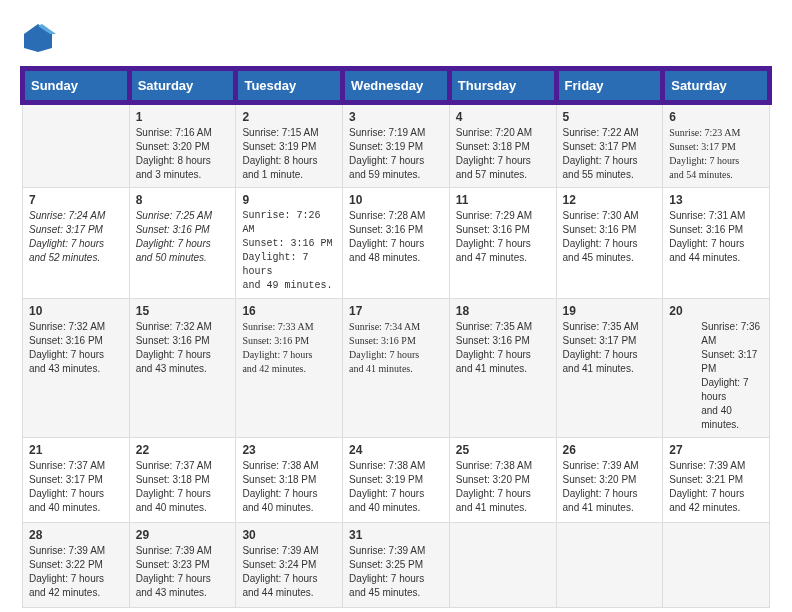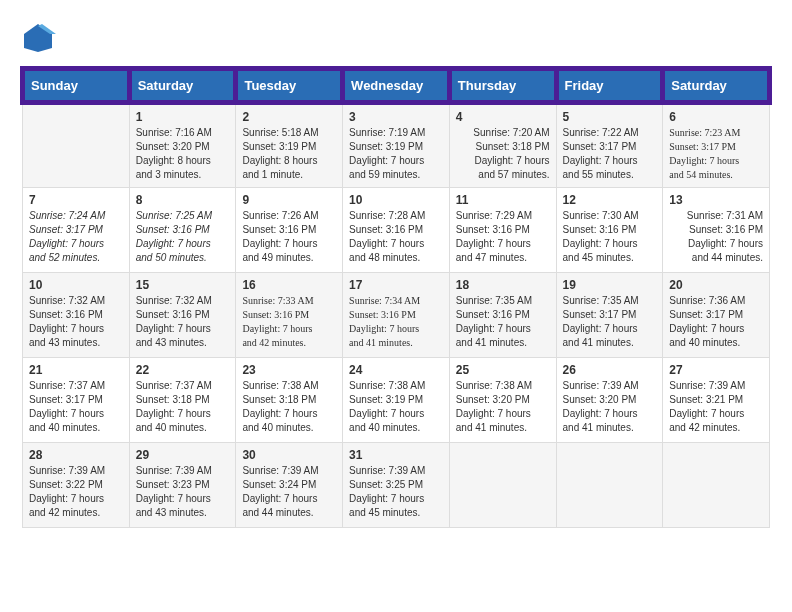--- a/index.html
+++ b/index.html
@@ -128,35 +128,35 @@
         <td></td>
         <td>
           <span class="day-number">1</span>
           <div class="day-info" style="white-space: pre-line;">Sunrise: 7:16 AM
 Sunset: 3:20 PM
 Daylight: 8 hours
 and 3 minutes.</div>
         </td>
         <td>
           <span class="day-number">2</span>
-          <div class="day-info" style="white-space: pre-line;">Sunrise: 5:18 AM
+          <div class="day-info" style="white-space: pre-line;">Sunrise: 7:15 AM
 Sunset: 3:19 PM
 Daylight: 8 hours
 and 1 minute.</div>
         </td>
         <td>
           <span class="day-number">3</span>
           <div class="day-info" style="white-space: pre-line;">Sunrise: 7:19 AM
 Sunset: 3:19 PM
 Daylight: 7 hours
 and 59 minutes.</div>
         </td>
         <td>
           <span class="day-number">4</span>
-          <div class="day-info" style="white-space: pre-line; text-align: right;">Sunrise: 7:20 AM
+          <div class="day-info" style="white-space: pre-line;">Sunrise: 7:20 AM
 Sunset: 3:18 PM
 Daylight: 7 hours
 and 57 minutes.</div>
         </td>
         <td>
           <span class="day-number">5</span>
           <div class="day-info" style="white-space: pre-line;">Sunrise: 7:22 AM
 Sunset: 3:17 PM
 Daylight: 7 hours
 and 55 minutes.</div>
@@ -179,21 +179,21 @@
         </td>
         <td>
           <span class="day-number">8</span>
           <div class="day-info" style="white-space: pre-line; font-style: italic;">Sunrise: 7:25 AM
 Sunset: 3:16 PM
 Daylight: 7 hours
 and 50 minutes.</div>
         </td>
         <td>
           <span class="day-number">9</span>
-          <div class="day-info" style="white-space: pre-line;">Sunrise: 7:26 AM
+          <div class="day-info" style="white-space: pre-line; font-family: Liberation Mono, monospace;">Sunrise: 7:26 AM
 Sunset: 3:16 PM
 Daylight: 7 hours
 and 49 minutes.</div>
         </td>
         <td>
           <span class="day-number">10</span>
           <div class="day-info" style="white-space: pre-line;">Sunrise: 7:28 AM
 Sunset: 3:16 PM
 Daylight: 7 hours
 and 48 minutes.</div>
@@ -207,21 +207,21 @@
         </td>
         <td>
           <span class="day-number">12</span>
           <div class="day-info" style="white-space: pre-line;">Sunrise: 7:30 AM
 Sunset: 3:16 PM
 Daylight: 7 hours
 and 45 minutes.</div>
         </td>
         <td>
           <span class="day-number">13</span>
-          <div class="day-info" style="white-space: pre-line; text-align: right;">Sunrise: 7:31 AM
+          <div class="day-info" style="white-space: pre-line;">Sunrise: 7:31 AM
 Sunset: 3:16 PM
 Daylight: 7 hours
 and 44 minutes.</div>
         </td>
       </tr>
       <tr>
         <td>
           <span class="day-number">10</span>
           <div class="day-info" style="white-space: pre-line;">Sunrise: 7:32 AM
 Sunset: 3:16 PM
@@ -258,21 +258,21 @@
         </td>
         <td>
           <span class="day-number">19</span>
           <div class="day-info" style="white-space: pre-line;">Sunrise: 7:35 AM
 Sunset: 3:17 PM
 Daylight: 7 hours
 and 41 minutes.</div>
         </td>
         <td>
           <span class="day-number">20</span>
-          <div class="day-info" style="white-space: pre-line;">Sunrise: 7:36 AM
+          <div class="day-info" style="white-space: pre-line; margin-left: 32px;">Sunrise: 7:36 AM
 Sunset: 3:17 PM
 Daylight: 7 hours
 and 40 minutes.</div>
         </td>
       </tr>
       <tr>
         <td>
           <span class="day-number">21</span>
           <div class="day-info" style="white-space: pre-line;">Sunrise: 7:37 AM
 Sunset: 3:17 PM

